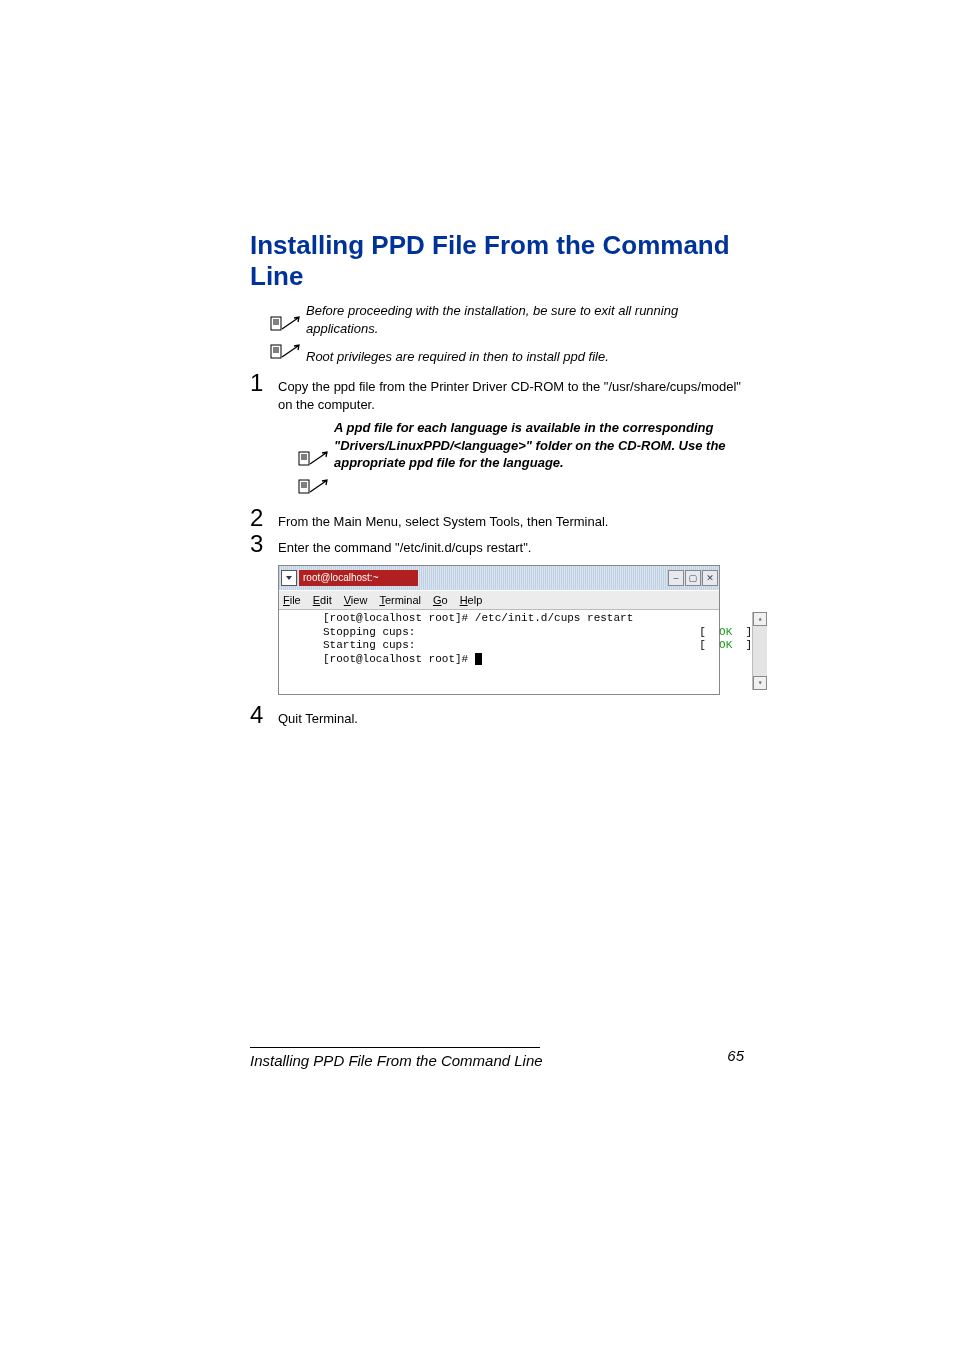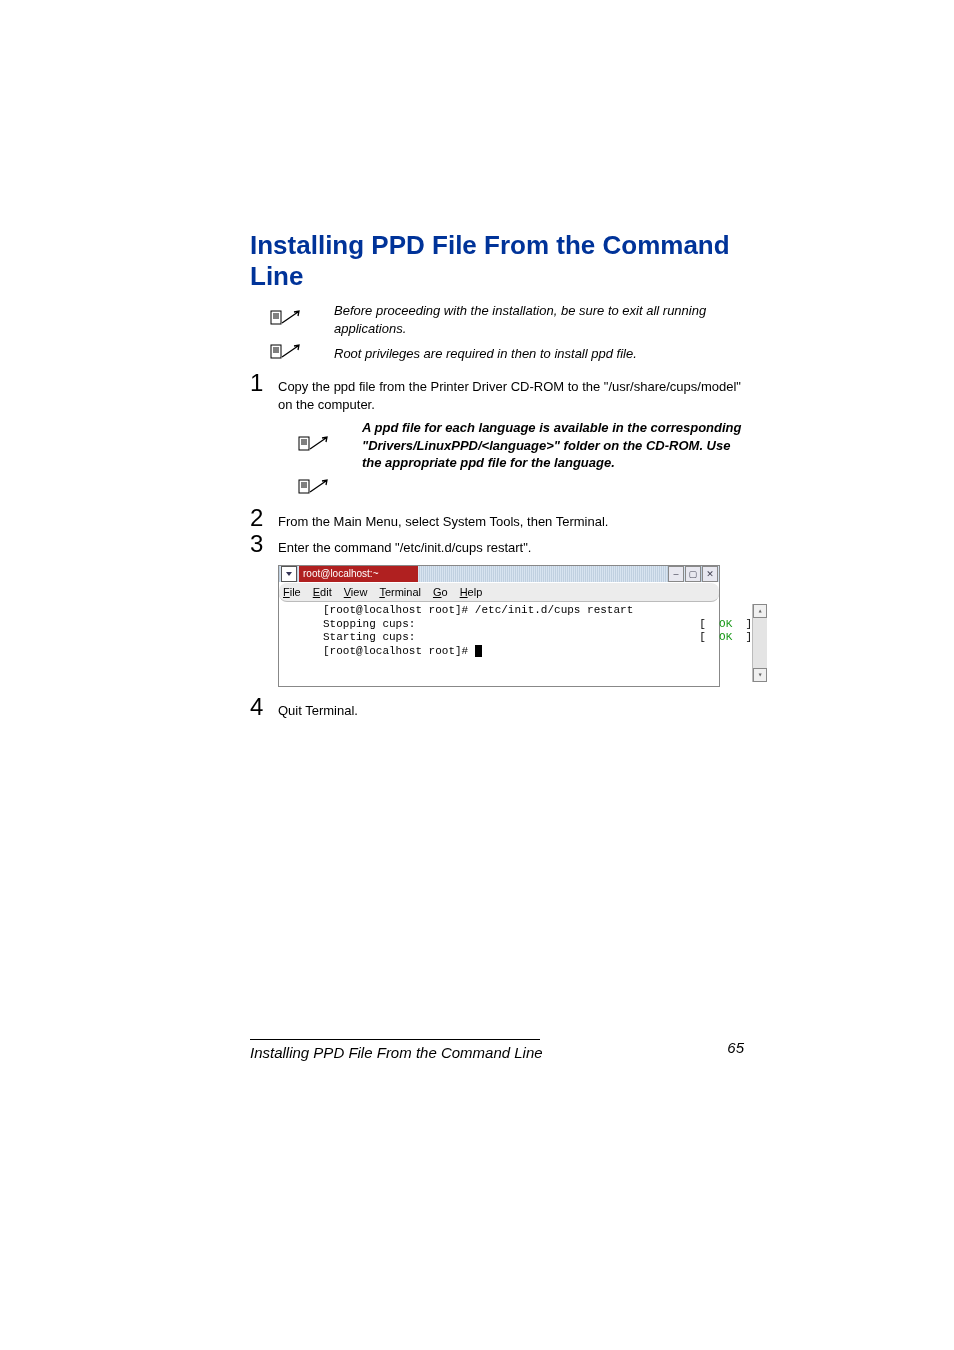--- a/index.html
+++ b/index.html
@@ -16,24 +16,23 @@
     width: 954px;
   }
   .title {
     color: #003399;
     font-size: 26px;
     font-weight: bold;
     margin-bottom: 10px;
   }
   .note-row {
     display: flex;
-    align-items: center;
+    align-items: flex-end;
     margin-left: 20px;
     margin-bottom: 6px;
-    gap: 28px;
   }
   .note-row.indented {
     margin-left: 48px;
     font-weight: bold;
   }
   .note-icon {
     width: 36px;
     flex: 0 0 36px;
     text-align: left;
   }
@@ -68,21 +67,21 @@
   .step-text .bold { font-weight: normal; }
   .screenshot {
     margin: 8px 0 8px 28px;
     border: 1px solid #888;
     width: 440px;
     font-size: 0;
   }
   .titlebar {
     display: flex;
     align-items: center;
-    height: 16px;
+    height: 24px;
     background: repeating-linear-gradient(90deg, #c0d0e0 0, #c0d0e0 1px, #d8e4f0 1px, #d8e4f0 2px);
     font-size: 10px;
     font-family: sans-serif;
   }
   .tb-left {
     width: 14px; height: 14px; background:#fff; border:1px solid #555; margin:0 2px;
     display:flex; align-items:center; justify-content:center;
   }
   .tb-left svg { width:10px;height:10px; }
   .tb-title {
@@ -100,21 +99,20 @@
   .menubar {
     background:#ececec;
     border-top:1px solid #fff;
     border-bottom:1px solid #bbb;
     height:18px;
     display:flex;
     align-items:center;
     font-size:11px;
     padding-left:4px;
     gap:12px;
-    border-radius:8px;
   }
   .menubar span { position:relative; }
   .menubar span u { text-decoration: underline; }
   .term-body {
     background:#fff;
     font-family:"Courier New", monospace;
     font-size:11px;
     padding:2px 4px 4px 4px;
     height:78px;
     position:relative;

